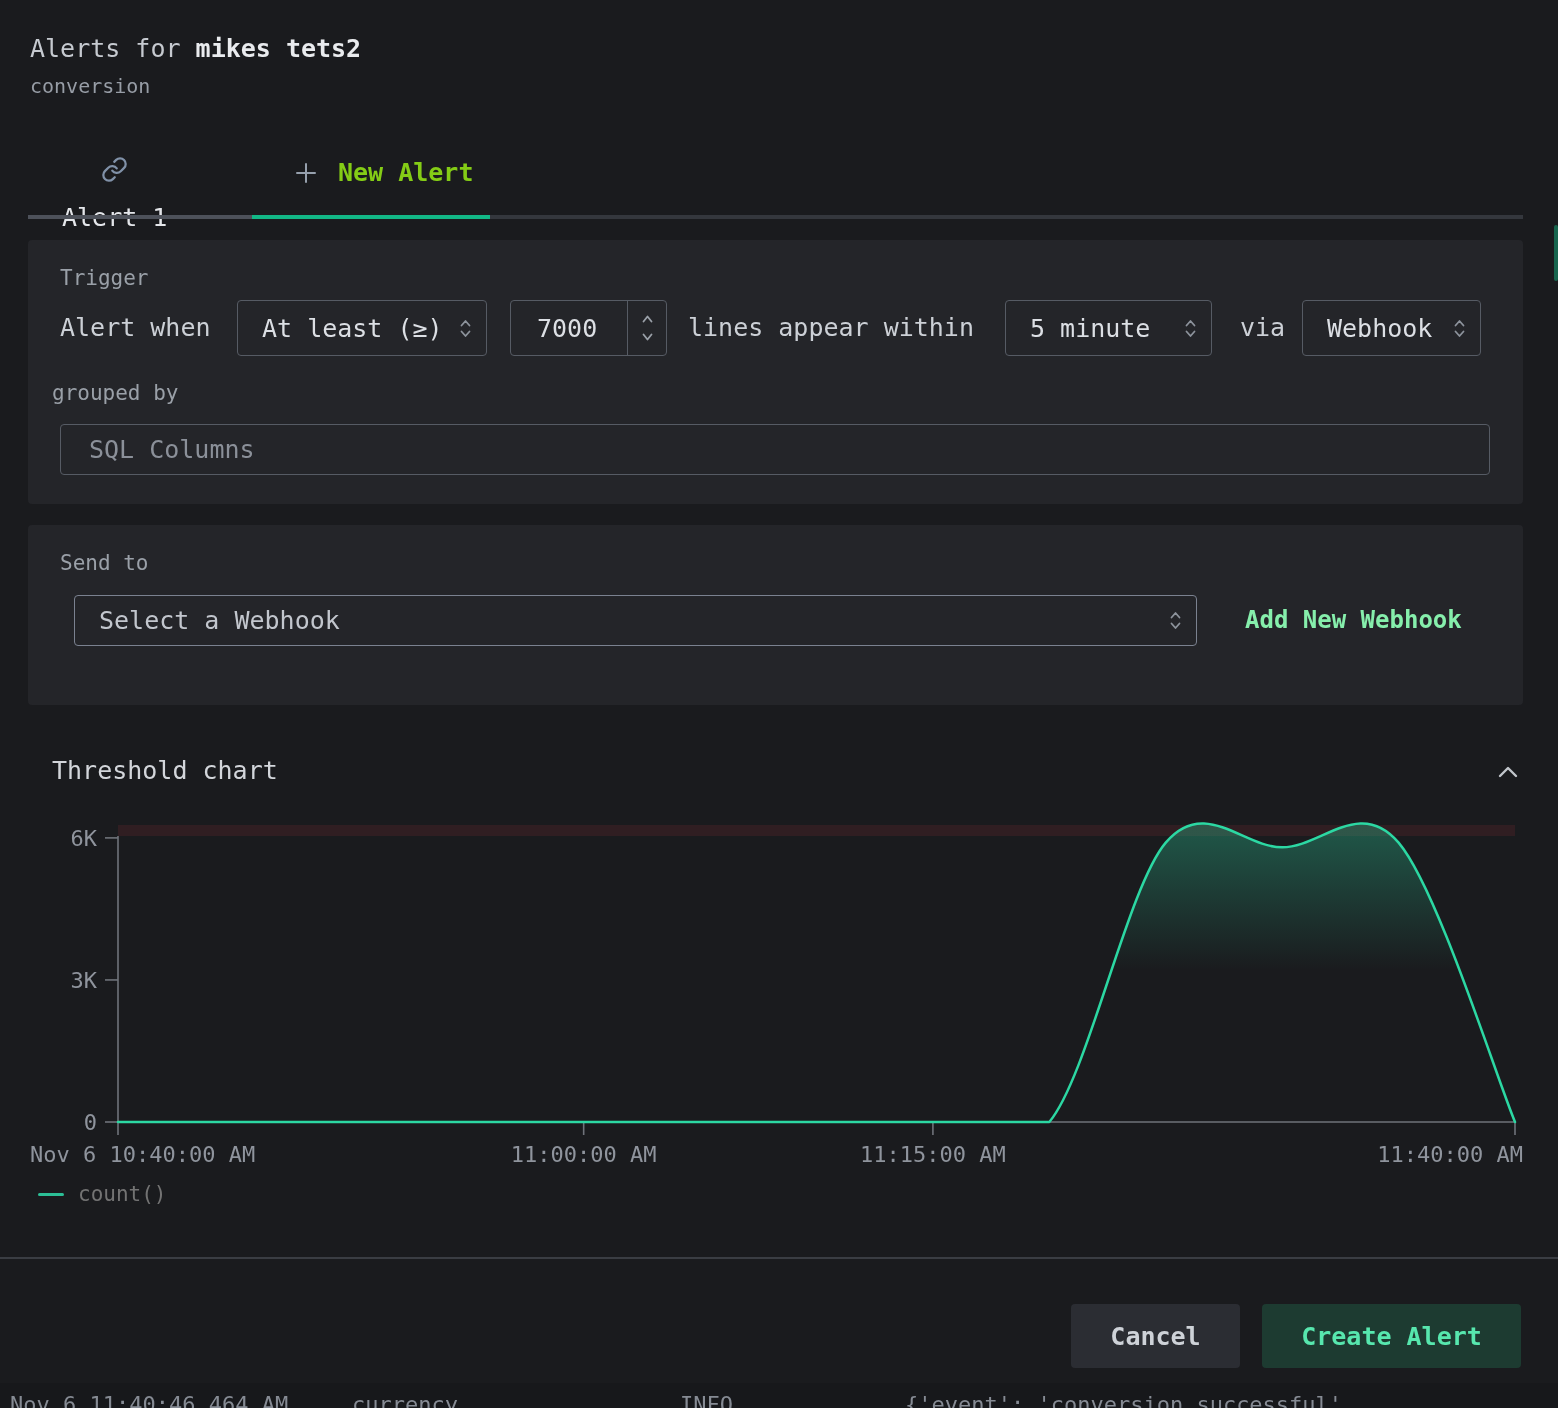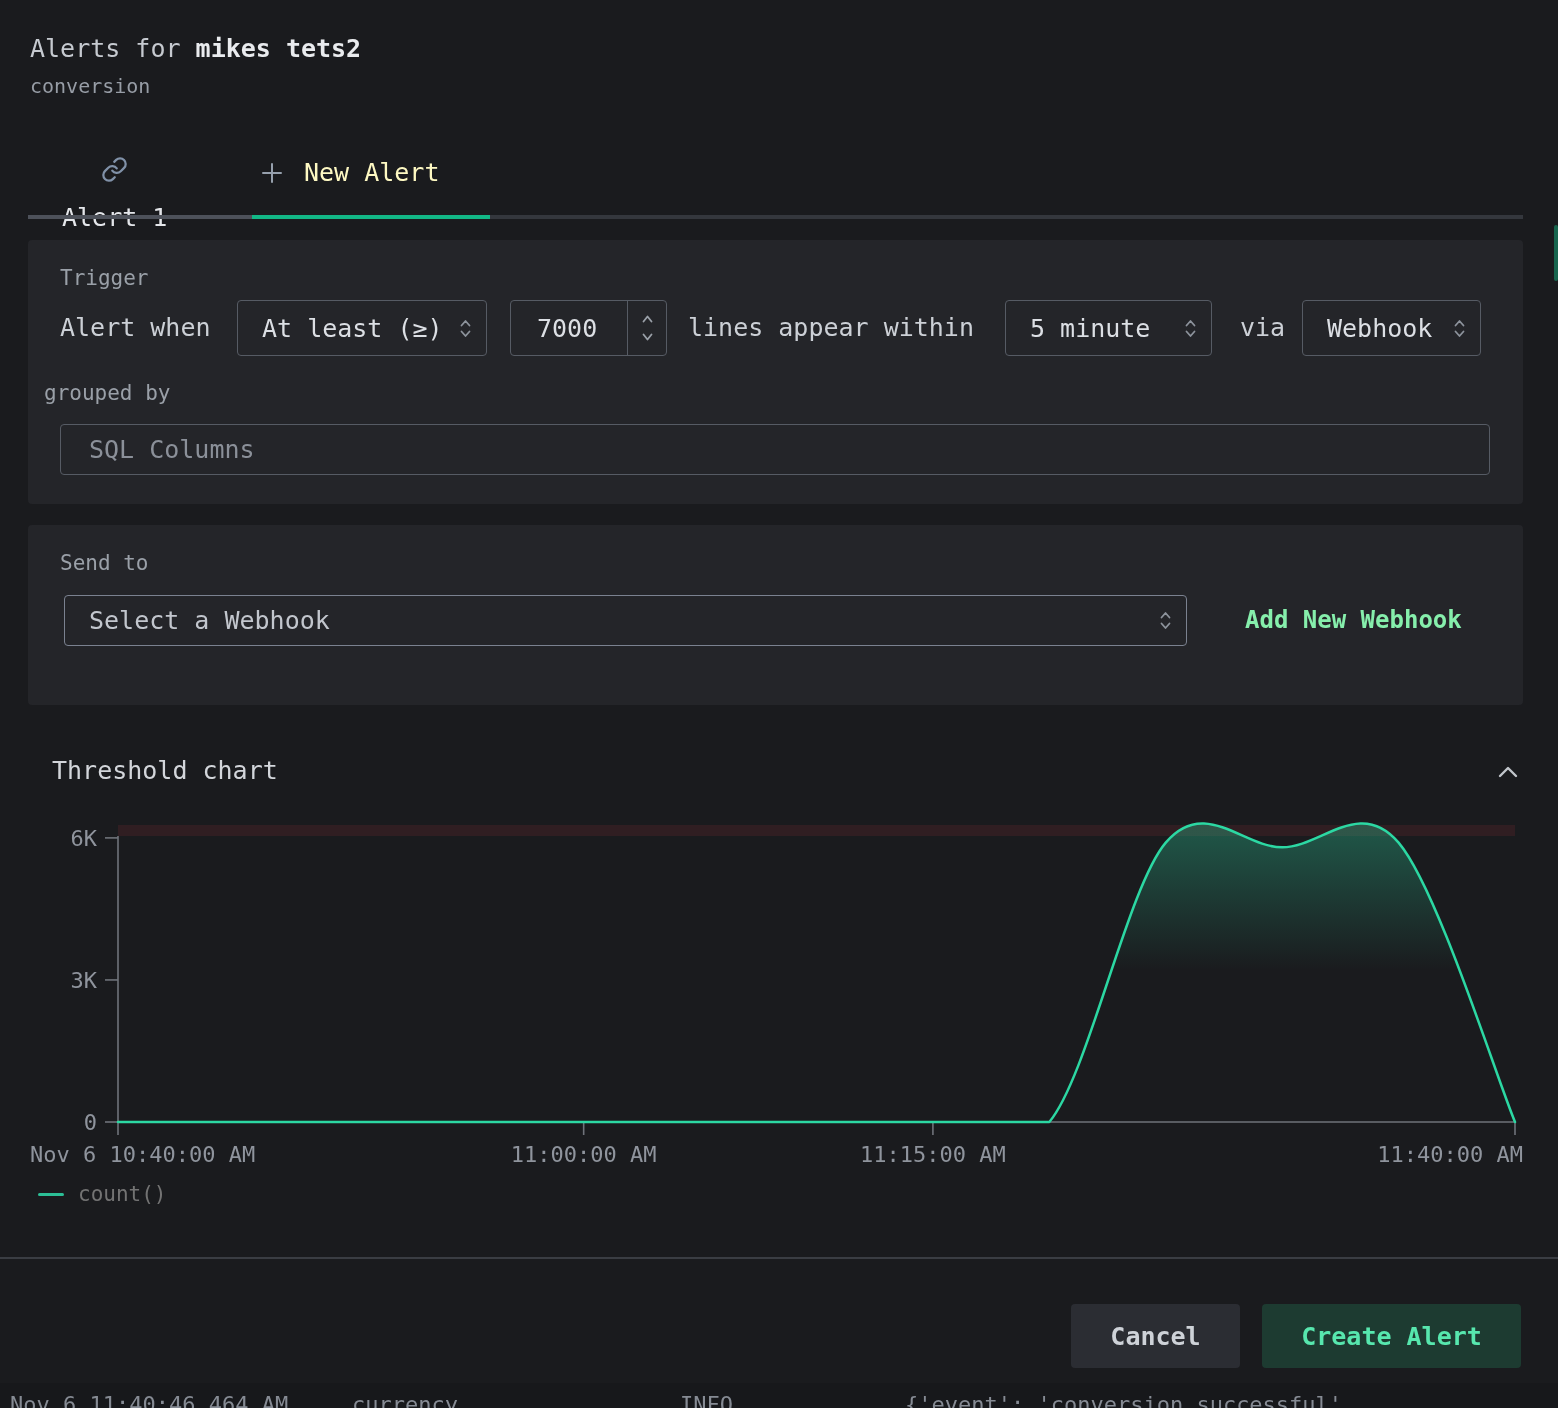--- a/index.html
+++ b/index.html
@@ -12,21 +12,21 @@
   .abs{position:absolute;}
 
   
   .modal-title{left:30px;top:34px;font-size:25px;color:#c6cad0;letter-spacing:0;}
   .modal-title b{color:#e9ebee;}
   .modal-subtitle{left:30px;top:74px;font-size:20px;color:#979da6;}
 
   
   .tab{display:flex;align-items:center;gap:20px;font-size:25px;color:#e4e6ea;cursor:pointer;}
   .tab-1{left:62px;top:156px;flex-direction:column;}
-  .tab-2{left:260px;top:158px;color:#fef9c3;}
+  .tab-2{left:294px;top:158px;color:#84cc16;font-weight:bold;}
   .tab-underline-track{left:28px;top:215px;width:1495px;height:4px;background:#34373d;}
   .tab-underline-inactive{left:28px;top:215px;width:224px;height:4px;background:#4d515a;}
   .tab-underline-active{left:252px;top:215px;width:238px;height:4px;background:#12b886;}
 
   
   .panel{background:#242529;border-radius:4px;}
   .panel-trigger{left:28px;top:240px;width:1495px;height:264px;}
   .panel-send{left:28px;top:525px;width:1495px;height:180px;}
   .section-label{font-size:21px;color:#9aa0a8;}
 
@@ -156,27 +156,27 @@
   <div class="abs select" style="left:1302px;top:300px;width:179px;">
     <span>Webhook</span>
     <span class="chevs">
       <svg width="13" height="23" viewBox="0 0 13 23" fill="none" stroke="#8d939c" stroke-width="1.8" stroke-linecap="round" stroke-linejoin="round">
         <polyline points="2.5,8.5 6.5,4 10.5,8.5"></polyline>
           <polyline points="2.5,14.5 6.5,19 10.5,14.5"></polyline>
       </svg>
     </span>
   </div>
 
-  <div class="abs section-label" style="left:44px;top:381px;">grouped by</div>
+  <div class="abs section-label" style="left:52px;top:381px;">grouped by</div>
   <input class="abs text-input" style="left: 60px; top: 424px; width: 1430px; height: 51px;" placeholder="SQL Columns">
 
   <div class="abs panel panel-send"></div>
   <div class="abs section-label" style="left:60px;top:551px;">Send to</div>
 
-  <div class="abs select select-webhook" style="left:64px;top:595px;width:1123px;">
+  <div class="abs select select-webhook" style="left:74px;top:595px;width:1123px;">
     <span>Select a Webhook</span>
     <span class="chevs">
       <svg width="13" height="23" viewBox="0 0 13 23" fill="none" stroke="#8d939c" stroke-width="1.8" stroke-linecap="round" stroke-linejoin="round">
         <polyline points="2.5,8.5 6.5,4 10.5,8.5"></polyline>
           <polyline points="2.5,14.5 6.5,19 10.5,14.5"></polyline>
       </svg>
     </span>
   </div>
   <button class="abs add-webhook" style="left:1245px;top:595px;">Add New Webhook</button>
 

